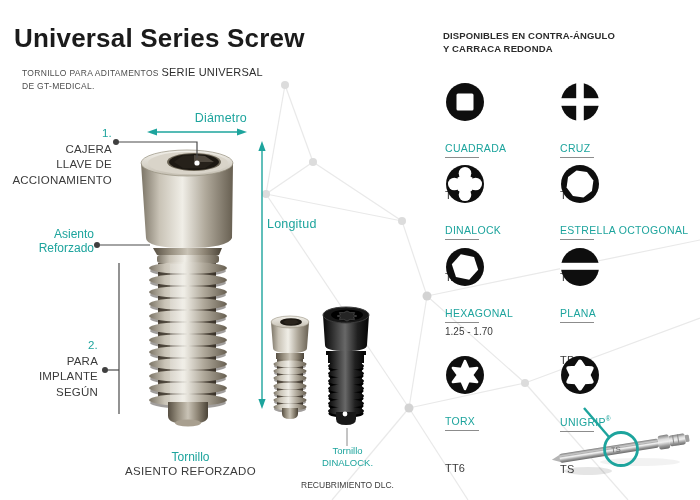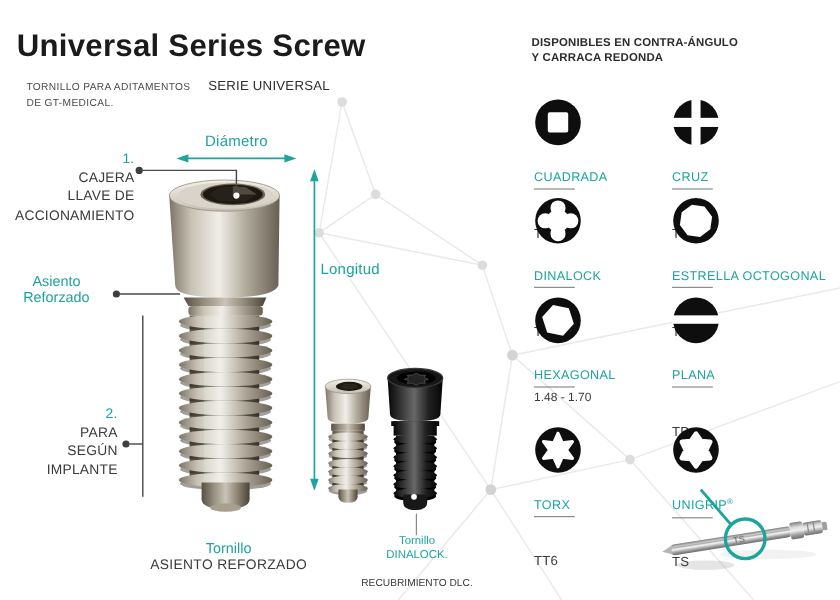--- a/index.html
+++ b/index.html
@@ -3,29 +3,29 @@
 <meta charset="utf-8">
 <style>
   html,body{margin:0;padding:0;background:#fff;}
   .page{position:relative;width:700px;height:500px;overflow:hidden;background:#fff;
         font-family:"Liberation Sans",sans-serif;color:#3c3c3c;}
   svg{display:block}
   .abs{position:absolute}
   
   .title{left:14px;top:6px;font-size:26px;font-weight:700;color:#1b1b1b;letter-spacing:.2px;}
   .subtitle{left:22px;top:66px;font-size:8.5px;color:#4d4d4d;letter-spacing:.3px;line-height:13px;}
-  .subtitle .emph{font-size:11px;color:#2e2e2e;letter-spacing:.2px;margin-left:12px;}
+  .subtitle .emph{font-size:11px;color:#2e2e2e;letter-spacing:.2px;}
   
   .callout{text-align:right;font-size:11.5px;line-height:15.5px;color:#3b3b3b;letter-spacing:.2px;}
   .callout .num{color:#1da49d;}
   .co1{left:0;top:126px;width:112px;}
-  .seat{left:0;top:227px;width:94px;color:#1da49d;font-size:12px;line-height:14px;text-align:center;}
+  .seat{left:0;top:227px;width:94px;color:#1da49d;font-size:12px;line-height:14px;text-align:right;}
   .co2{left:0;top:338px;width:98px;}
   .dim{color:#1da49d;font-size:12.5px;letter-spacing:.2px;}
-  .dimw{left:147px;top:111px;width:100px;text-align:center;}
+  .dimw{left:147px;top:111px;width:100px;text-align:right;}
   .dimh{left:267px;top:217px;}
   .mainlabel{left:118px;top:450px;width:145px;text-align:center;}
   .mainlabel .l1{color:#1da49d;font-size:12px;}
   .mainlabel .l2{color:#3b3b3b;font-size:11.5px;letter-spacing:.3px;margin-top:1px;}
   .dlclabel{left:295px;top:445px;width:105px;text-align:center;line-height:11.5px;}
   .dlclabel .l1,.dlclabel .l2{color:#1da49d;font-size:9.5px;}
   .dlclabel .l3{color:#3b3b3b;font-size:8.5px;margin-top:12px;}
   
   .dhead{left:443px;top:30px;font-size:9.5px;font-weight:700;color:#2c2c2c;line-height:12.5px;letter-spacing:.15px;}
   .cell{position:absolute;width:118px;}
@@ -251,22 +251,22 @@
   </div>
 
   <div class="abs seat txt">
     <div>Asiento</div>
     <div>Reforzado</div>
   </div>
 
   <div class="abs callout co2 txt">
     <div class="num">2.</div>
     <div>PARA</div>
+    <div>IMPLANTE</div>
     <div>SEGÚN</div>
-    <div>IMPLANTE</div>
   </div>
 
   <div class="abs dim dimw txt">Diámetro</div>
   <div class="abs dim dimh txt">Longitud</div>
 
   <div class="abs mainlabel txt">
     <div class="l1">Tornillo</div>
     <div class="l2">ASIENTO REFORZADO</div>
   </div>
 
@@ -326,21 +326,21 @@
     <div class="dcode">TO</div>
   </div>
 
   <div class="cell txt" style="left:445px;top:247px">
     <svg width="40" height="40" viewBox="0 0 40 40">
       <circle cx="20" cy="20" r="19" fill="#0e0e0e"></circle>
       <polygon points="33.5,20 26.75,31.69 13.25,31.69 6.5,20 13.25,8.31 26.75,8.31" fill="#fff" transform="rotate(12 20 20)"></polygon>
     </svg>
     <div class="dname">HEXAGONAL</div>
     <div class="rule"></div>
-    <div class="dcode2">1.48 - 1.70</div>
+    <div class="dcode2">1.25 - 1.70</div>
   </div>
 
   <div class="cell txt" style="left:560px;top:247px">
     <svg width="40" height="40" viewBox="0 0 40 40">
       <circle cx="20" cy="20" r="19" fill="#0e0e0e"></circle>
       <rect x="-1" y="15.8" width="42" height="7" fill="#fff"></rect>
     </svg>
     <div class="dname">PLANA</div>
     <div class="rule"></div>
     <div class="dcode">TP</div>

